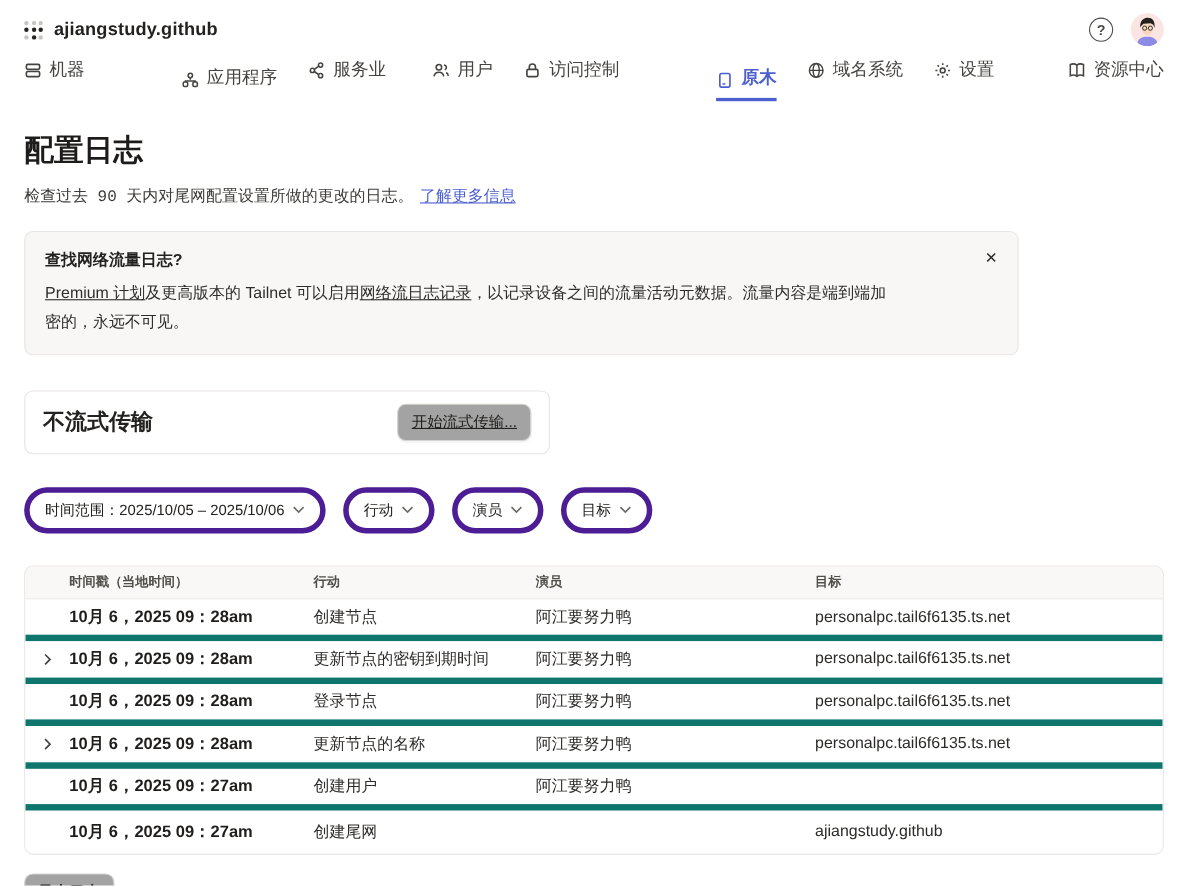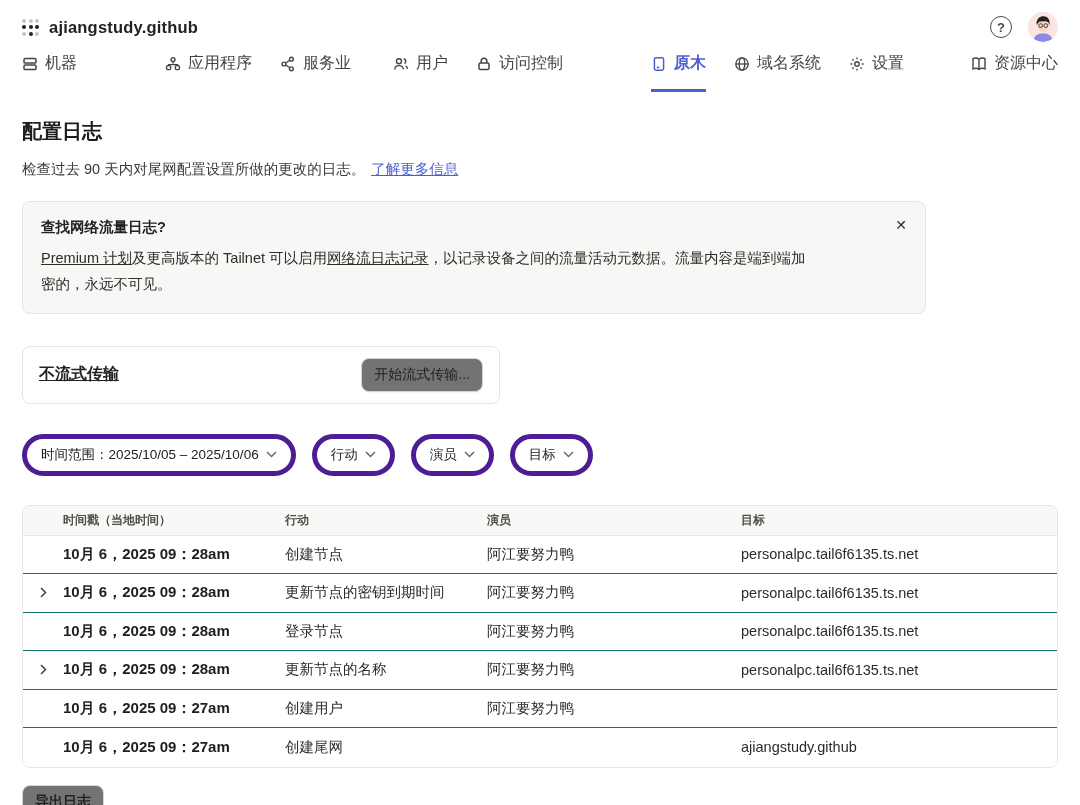--- a/index.html
+++ b/index.html
@@ -22,56 +22,56 @@
     display: flex; align-items: center; justify-content: center;
     font-size: 13px; font-weight: 700; color: #4c4a47; cursor: pointer; }
   .avatar { width: 30px; height: 30px; border-radius: 50%; background: #fbe5e3; overflow: hidden; cursor: pointer; }
 
   
   .nav { display: flex; align-items: stretch; padding: 0 22px; font-size: 16px; color: #454440; height: 46px; }
   .nav-item { display: flex; align-items: center; gap: 7px; cursor: pointer;
     border-bottom: 3px solid transparent; padding-bottom: 8px; margin-right: 28px; white-space: nowrap; }
   .nav-item svg { flex: 0 0 auto; }
   .nav-item.gap-md { margin-left: 14px; }
-  .nav-item.gap-lg { margin-left: 60px; }
+  .nav-item.gap-lg { margin-left: 60px; align-items: flex-end; }
   .nav-item.active { color: #4b5fce; font-weight: 700; border-bottom-color: #4b5fce; }
   .nav-item.resource { margin-left: auto; margin-right: 0; }
 
   
   .main { padding: 0 22px; }
-  h1[data-name="page-title"] { font-size: 20px; font-weight: 700; margin: 26px 0 12px 0; color: #1d1c1b; }
-  .desc { font-size: 14.5px; color: #3c3b38; }
+  h1[data-name="page-title"] { font-size: 27px; font-weight: 700; margin: 26px 0 12px 0; color: #1d1c1b; }
+  .desc { font-size: 14.5px; color: #3c3b38; font-family: Liberation Mono, monospace; }
   .desc a { color: #4b5fce; text-decoration: underline; cursor: pointer; margin-left: 6px; }
 
   .banner { position: relative; margin-top: 22px; width: 904px;
     background: #f8f7f5; border: 1px solid #e7e5e2; border-radius: 8px; padding: 16px 44px 16px 18px; }
   .banner-title { font-size: 14.5px; font-weight: 700; margin-bottom: 8px; }
   .banner-body { font-size: 14.5px; line-height: 1.8; color: #2e2d2a; max-width: 770px; }
   .banner-body a { color: #2e2d2a; text-decoration: underline; cursor: pointer; }
   .banner-close { position: absolute; top: 13px; right: 15px; font-size: 14px; color: #2e2d2a;
     cursor: pointer; line-height: 1; padding: 3px; }
 
   .stream-card { margin-top: 32px; width: 478px; height: 58px; border: 1px solid #e7e5e2; border-radius: 8px;
     display: flex; align-items: center; justify-content: space-between; padding: 0 16px; }
-  .stream-status { font-size: 16px; font-weight: 700; text-decoration: underline; }
-  .btn { display: inline-block; background: #737373; border: 1px solid #d6d4d0; border-radius: 8px;
+  .stream-status { font-size: 20px; font-weight: 700; }
+  .btn { display: inline-block; background: #a3a3a3; border: 1px solid #d6d4d0; border-radius: 8px;
     padding: 7px 12px; font-size: 14px; color: #232220; cursor: pointer;
-    box-shadow: 0 1px 1px rgba(0,0,0,.04); font-family: inherit; }
+    box-shadow: 0 1px 1px rgba(0,0,0,.04); font-family: inherit; text-decoration: underline; }
 
   .filters { display: flex; align-items: center; gap: 16px; margin-top: 30px; }
   .pill { display: flex; align-items: center; gap: 7px; border: 5px solid #4c1d95; border-radius: 999px;
     padding: 7px 14px; font-size: 13.5px; color: #232220; cursor: pointer; white-space: nowrap; }
   .pill .chev { color: #6b6a66; }
 
   
   .table { margin-top: 29px; border: 1px solid #e7e5e2; border-radius: 8px; overflow: hidden; }
   .thead, .trow { display: grid; grid-template-columns: 40px 222px 202px 254px 1fr; align-items: center; }
   .thead { background: #f9f8f6; height: 30px; border-bottom: 1px solid #e9e7e4;
     font-size: 12px; font-weight: 700; color: #504f4b; }
-  .trow { height: 38.5px; border-bottom: 1px solid #0f766e; font-size: 14.5px; color: #2c2b29; background: #fff; }
+  .trow { height: 38.5px; border-bottom: 6px solid #0f766e; font-size: 14.5px; color: #2c2b29; background: #fff; }
   .trow:last-child { border-bottom: none; }
   .chev-cell { display: flex; justify-content: center; align-items: center; color: #434240; cursor: pointer; }
   .cell-time { font-weight: 700; font-size: 15px; color: #1f1e1c; }
 
   .export-row { margin-top: 17px; }
   .export-btn { font-weight: 700; }
 </style>
 </head>
 <body>
 

